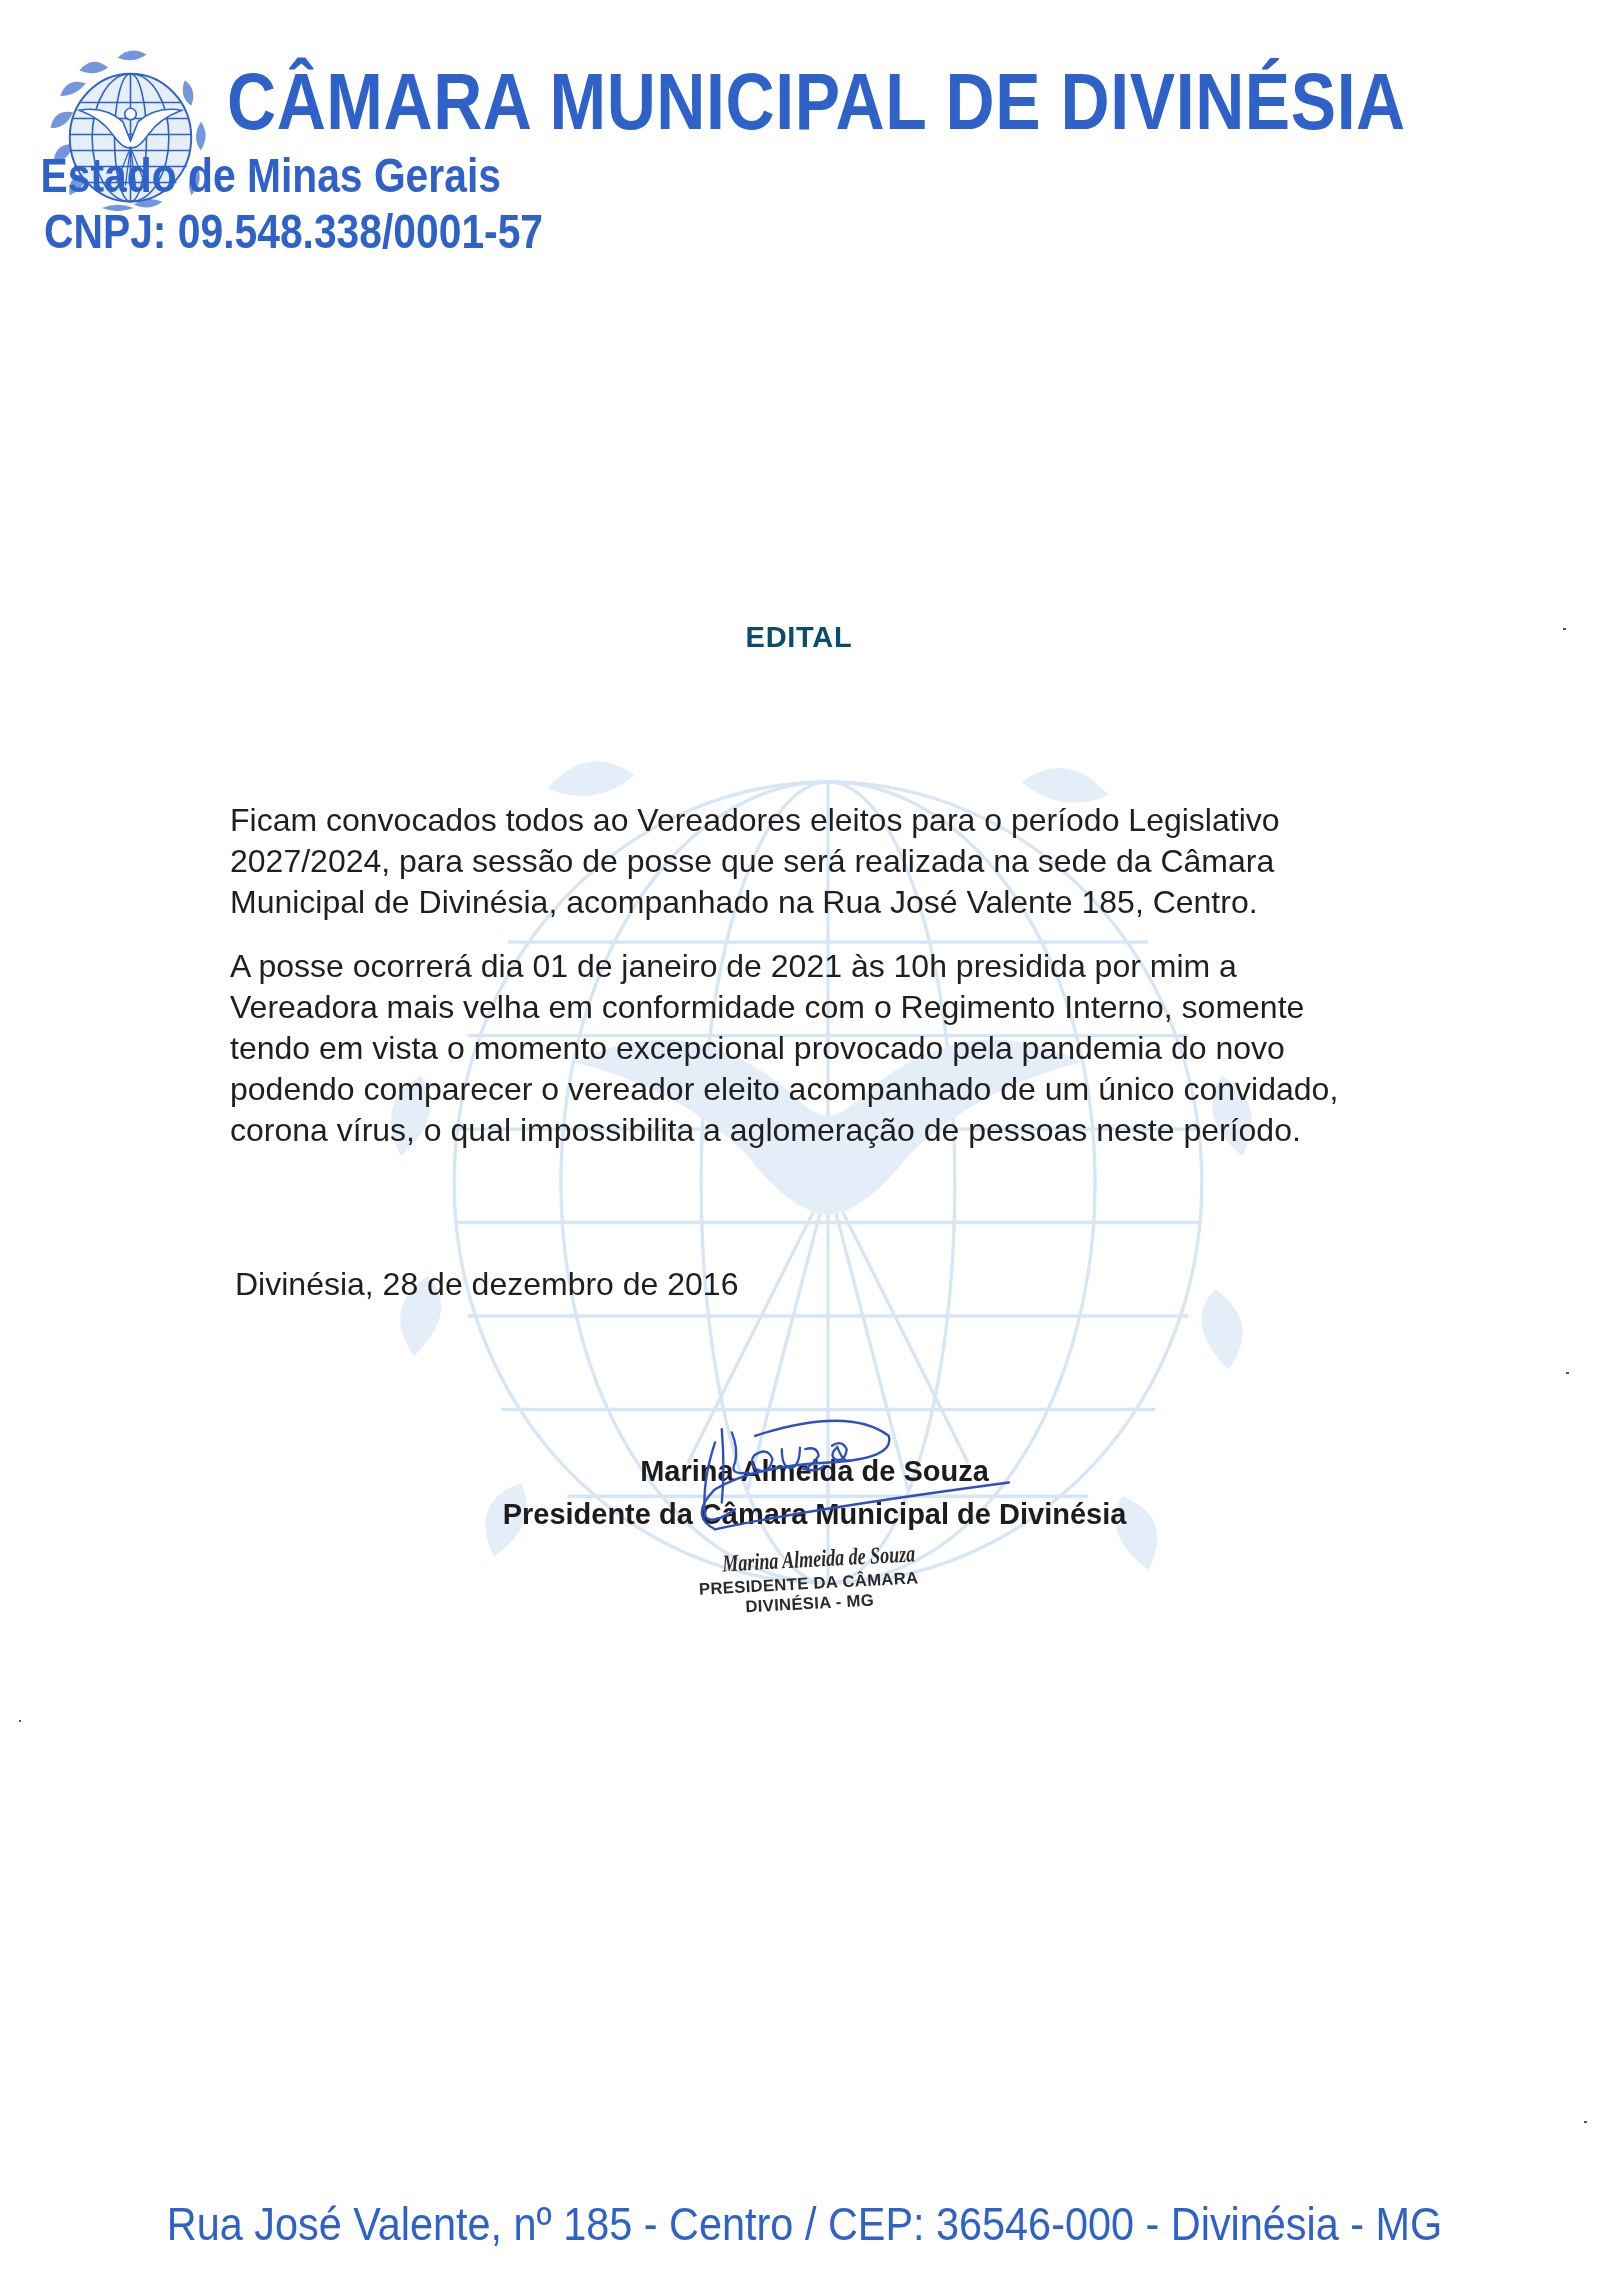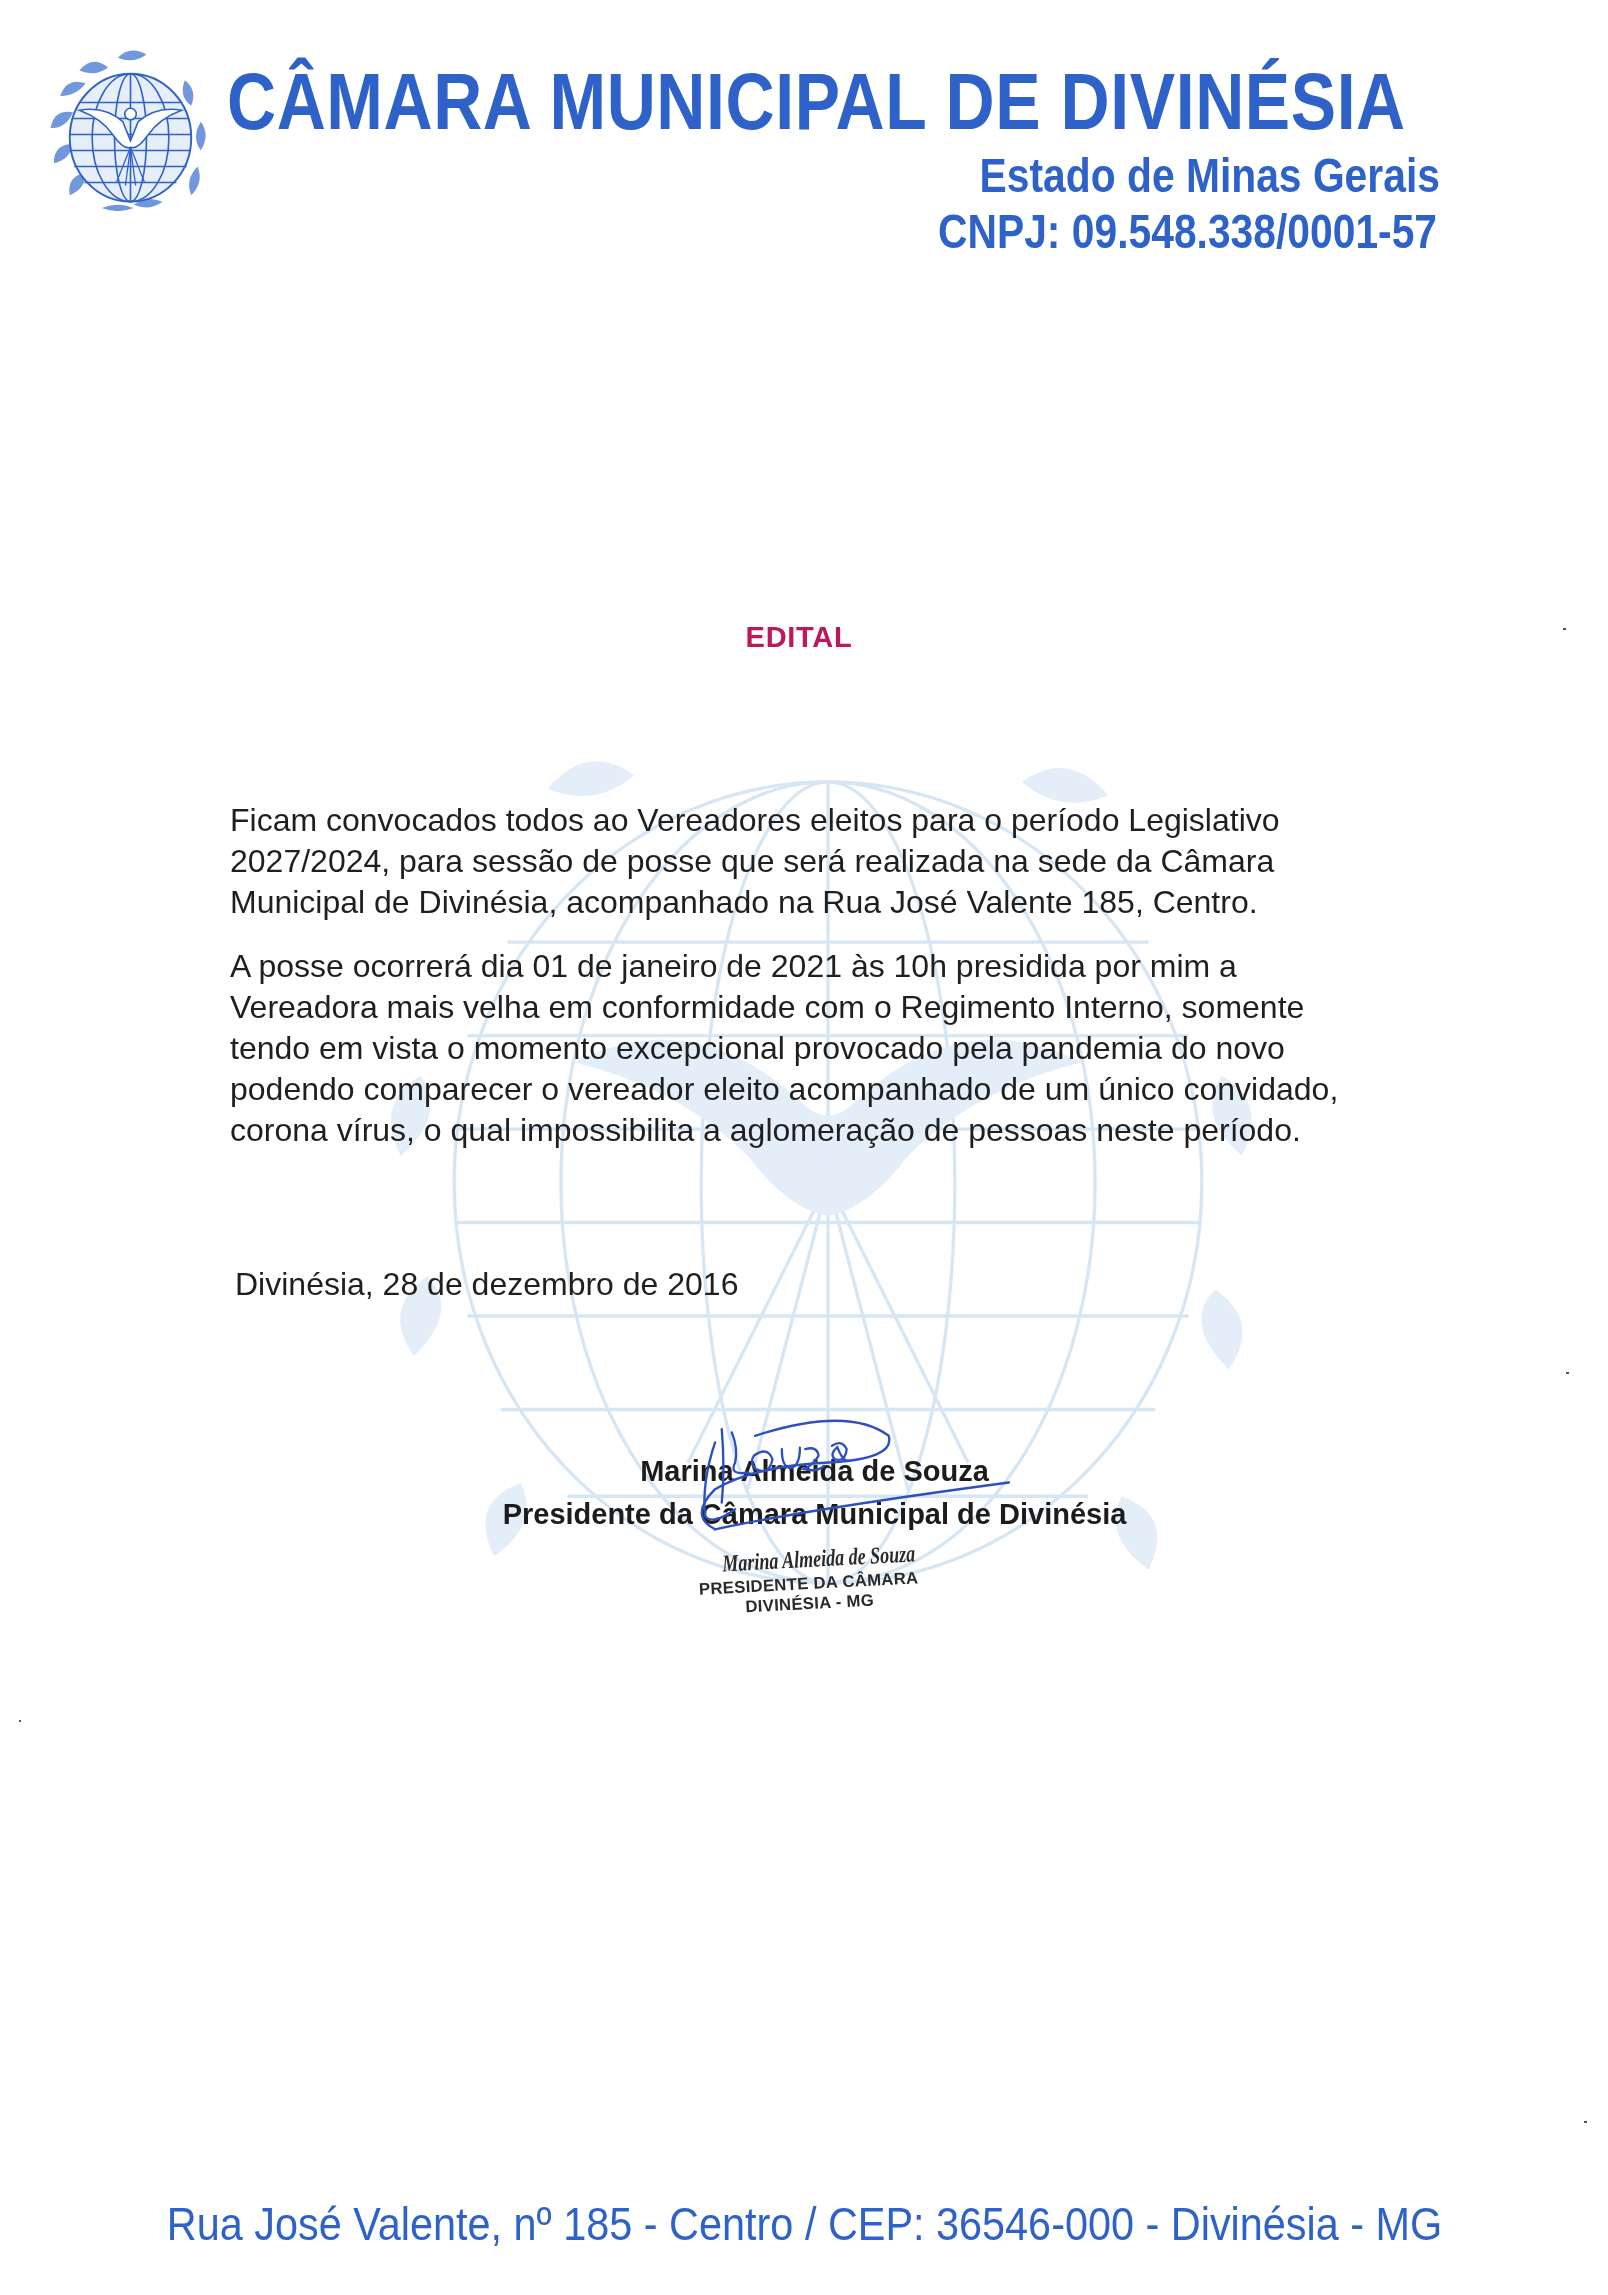--- a/index.html
+++ b/index.html
@@ -15,28 +15,28 @@
   
   .logo { left:41px; top:45px; width:179px; height:179px; }
   .org-title {
     left:227px; top:55px; width:1296px;
     font-family:"Liberation Sans", sans-serif; font-weight:700;
     font-size:79px; line-height:94px; color:#2f62c8;
     transform:scaleX(0.86); transform-origin:left top; white-space:nowrap;
     letter-spacing:0.7px;
   }
   .org-sub {
-    left:0; width:1481px; text-align:right;
+    left:0; width:1481px; text-align:left;
     font-weight:700; font-size:48px; color:#2f62c8; white-space:nowrap;
   }
   .org-sub span { display:inline-block; transform:scaleX(0.85); }
   .state { top:148px; }
   .cnpj { top:204px; }
   
-  .doc-title { left:0; width:1598px; top:621px; text-align:center; font-weight:700; font-size:29px; color:#be185d; letter-spacing:0.7px; }
+  .doc-title { left:0; width:1598px; top:621px; text-align:center; font-weight:700; font-size:29px; color:#0c4a6e; letter-spacing:0.7px; }
   
   .body-text {
     left:230px; width:1109px; font-size:32px; line-height:41px; color:#1f1f1f;
   }
   .p1 { top:756px;margin-top:44px; }
   .p2 { top:906px;margin-top:40px; }
   .body-text p { margin:0; white-space:nowrap; }
   .date-line { left:235px; top:1266px; font-size:32px; color:#1f1f1f; white-space:nowrap; }
   
   .sig-name { left:0; width:1609px; top:1455px; text-align:center; font-weight:700; font-size:29px; color:#1c1c1c; padding-left:20px; box-sizing:border-box;}

